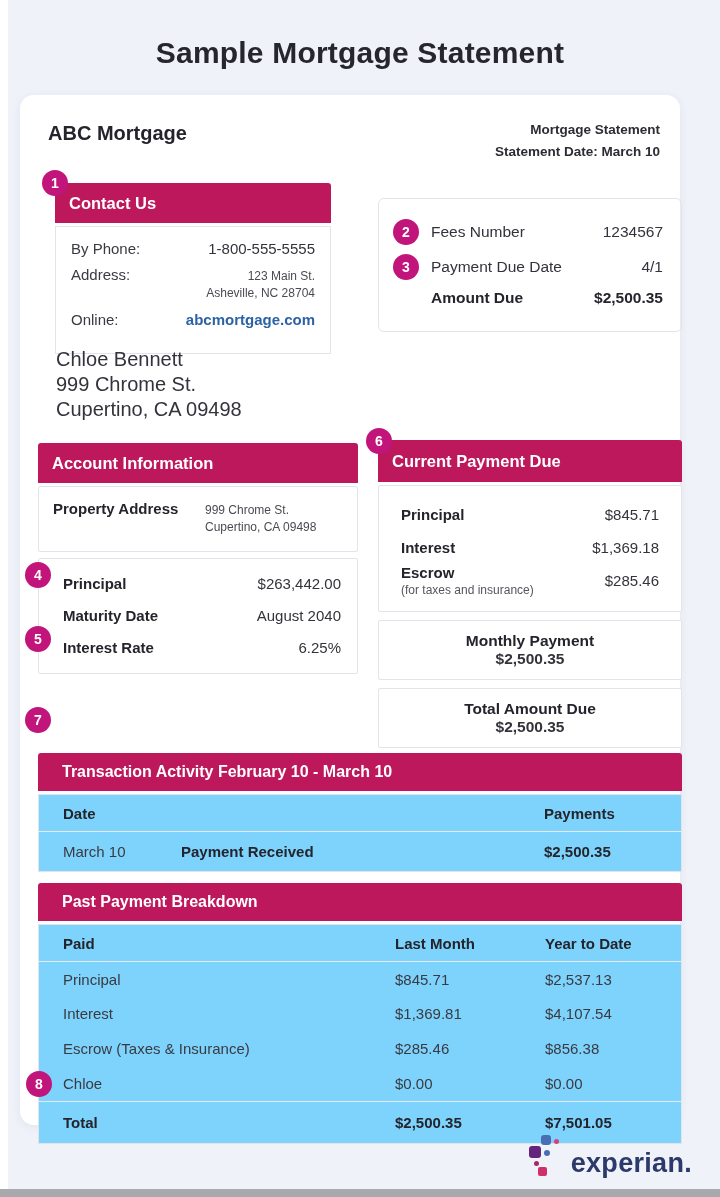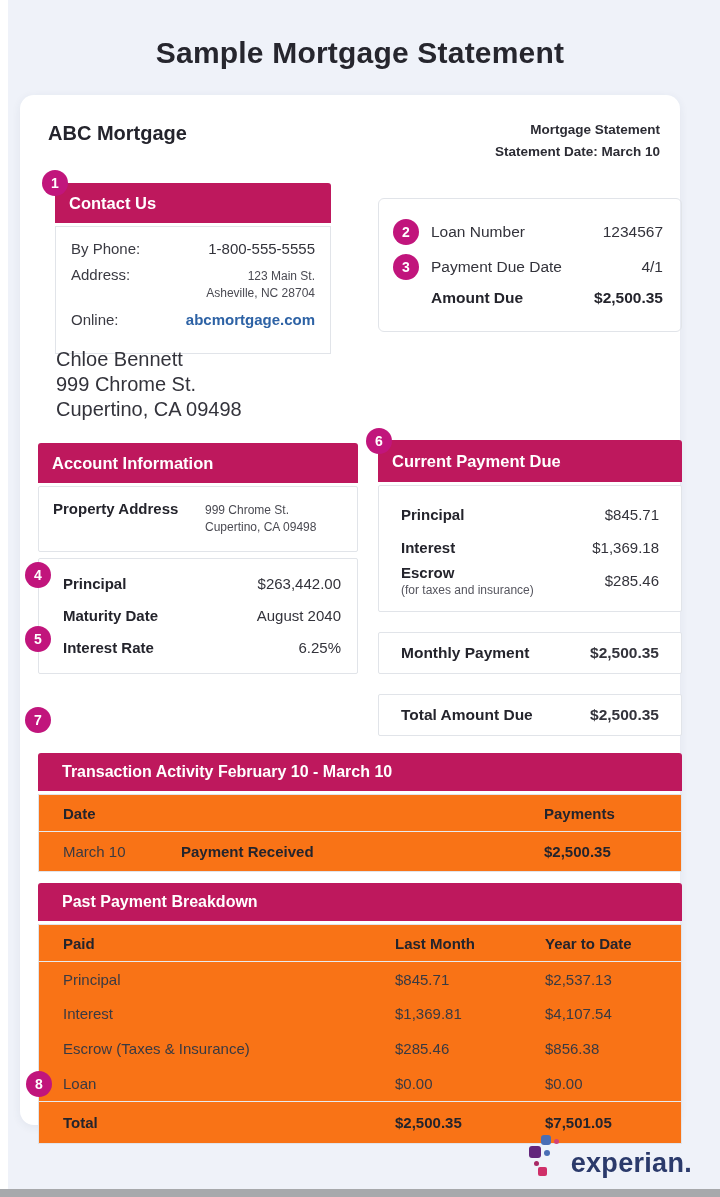--- a/index.html
+++ b/index.html
@@ -62,27 +62,27 @@
   .a-row { display:flex; justify-content:space-between; align-items:center; height:32px; }
   .a-label { font-size:15px; font-weight:bold; color:#24242c; }
   .a-value { font-size:15px; color:#33333b; }
 
   
   .current-box { position:absolute; left:358px; top:345px; width:304px; }
   .current-box .box-header { height:42px; }
   .cpd-rows { padding:12px 22px 14px 22px; }
   .cpd-row { display:flex; justify-content:space-between; align-items:center; min-height:33px; }
   .cpd-sub { font-size:12px; color:#55555e; font-weight:normal; margin-top:1px; }
-  .cpd-single { margin-top:20px; padding:11px 22px; display:flex; justify-content:space-between; align-items:center; }
+  .cpd-single { margin-top:8px; padding:11px 22px; display:flex; justify-content:space-between; align-items:center;flex-direction:column; }
   .cpd-single .a-label, .cpd-single .a-value { font-size:15.5px; }
 
   
   .wide-box { position:absolute; left:18px; width:644px; }
   .wide-box .box-header { height:38px; padding-left:24px; font-size:16px;margin-top:33px; }
-  .tbl { border:1px solid #e1e4e9; background:#f97316; }
+  .tbl { border:1px solid #e1e4e9; background:#7dd3fc; }
   .t-row { display:grid; align-items:center; padding-left:24px; padding-right:20px; }
   .tx-cols { grid-template-columns:118px 363px 1fr; }
   .pp-cols { grid-template-columns:332px 150px 1fr; }
   .t-head { height:36px; font-weight:bold; color:#24242c; font-size:15px; }
   .t-data { height:36px; font-size:15px; color:#3a3a42; }
   .t-div { border-top:1px solid #e8eaee; }
   .t-total { height:42px; font-weight:bold; color:#24242c; font-size:15px; }
   .tx-box { top:625px; }
   .pp-box { top:755px; }
 
@@ -134,21 +134,21 @@
           <a class="link" href="#">abcmortgage.com</a>
         </div>
       </div>
     </div>
 
     <div class="loan-box">
       <div class="loan-row">
         <span class="loan-badge-cell">
             <span class="badge badge-inline">2</span>
           </span>
-        <span class="loan-label">Loan Number</span>
+        <span class="loan-label">Fees Number</span>
         <span class="loan-value">1234567</span>
       </div>
       <div class="loan-row">
         <span class="loan-badge-cell">
             <span class="badge badge-inline">3</span>
           </span>
         <span class="loan-label">Payment Due Date</span>
         <span class="loan-value">4/1</span>
       </div>
       <div class="loan-row">
@@ -255,21 +255,21 @@
           <span>Interest</span>
           <span>$1,369.81</span>
           <span>$4,107.54</span>
         </div>
         <div class="t-row pp-cols t-data" style="height:35px;">
           <span>Escrow (Taxes &amp; Insurance)</span>
           <span>$285.46</span>
           <span>$856.38</span>
         </div>
         <div class="t-row pp-cols t-data" style="height:35px;">
-          <span>Loan</span>
+          <span>Chloe</span>
           <span>$0.00</span>
           <span>$0.00</span>
         </div>
         <div class="t-row pp-cols t-total t-div">
           <span>Total</span>
           <span>$2,500.35</span>
           <span>$7,501.05</span>
         </div>
         <div class="badge" style="left:-13px; top:146px;">8</div>
       </div>

